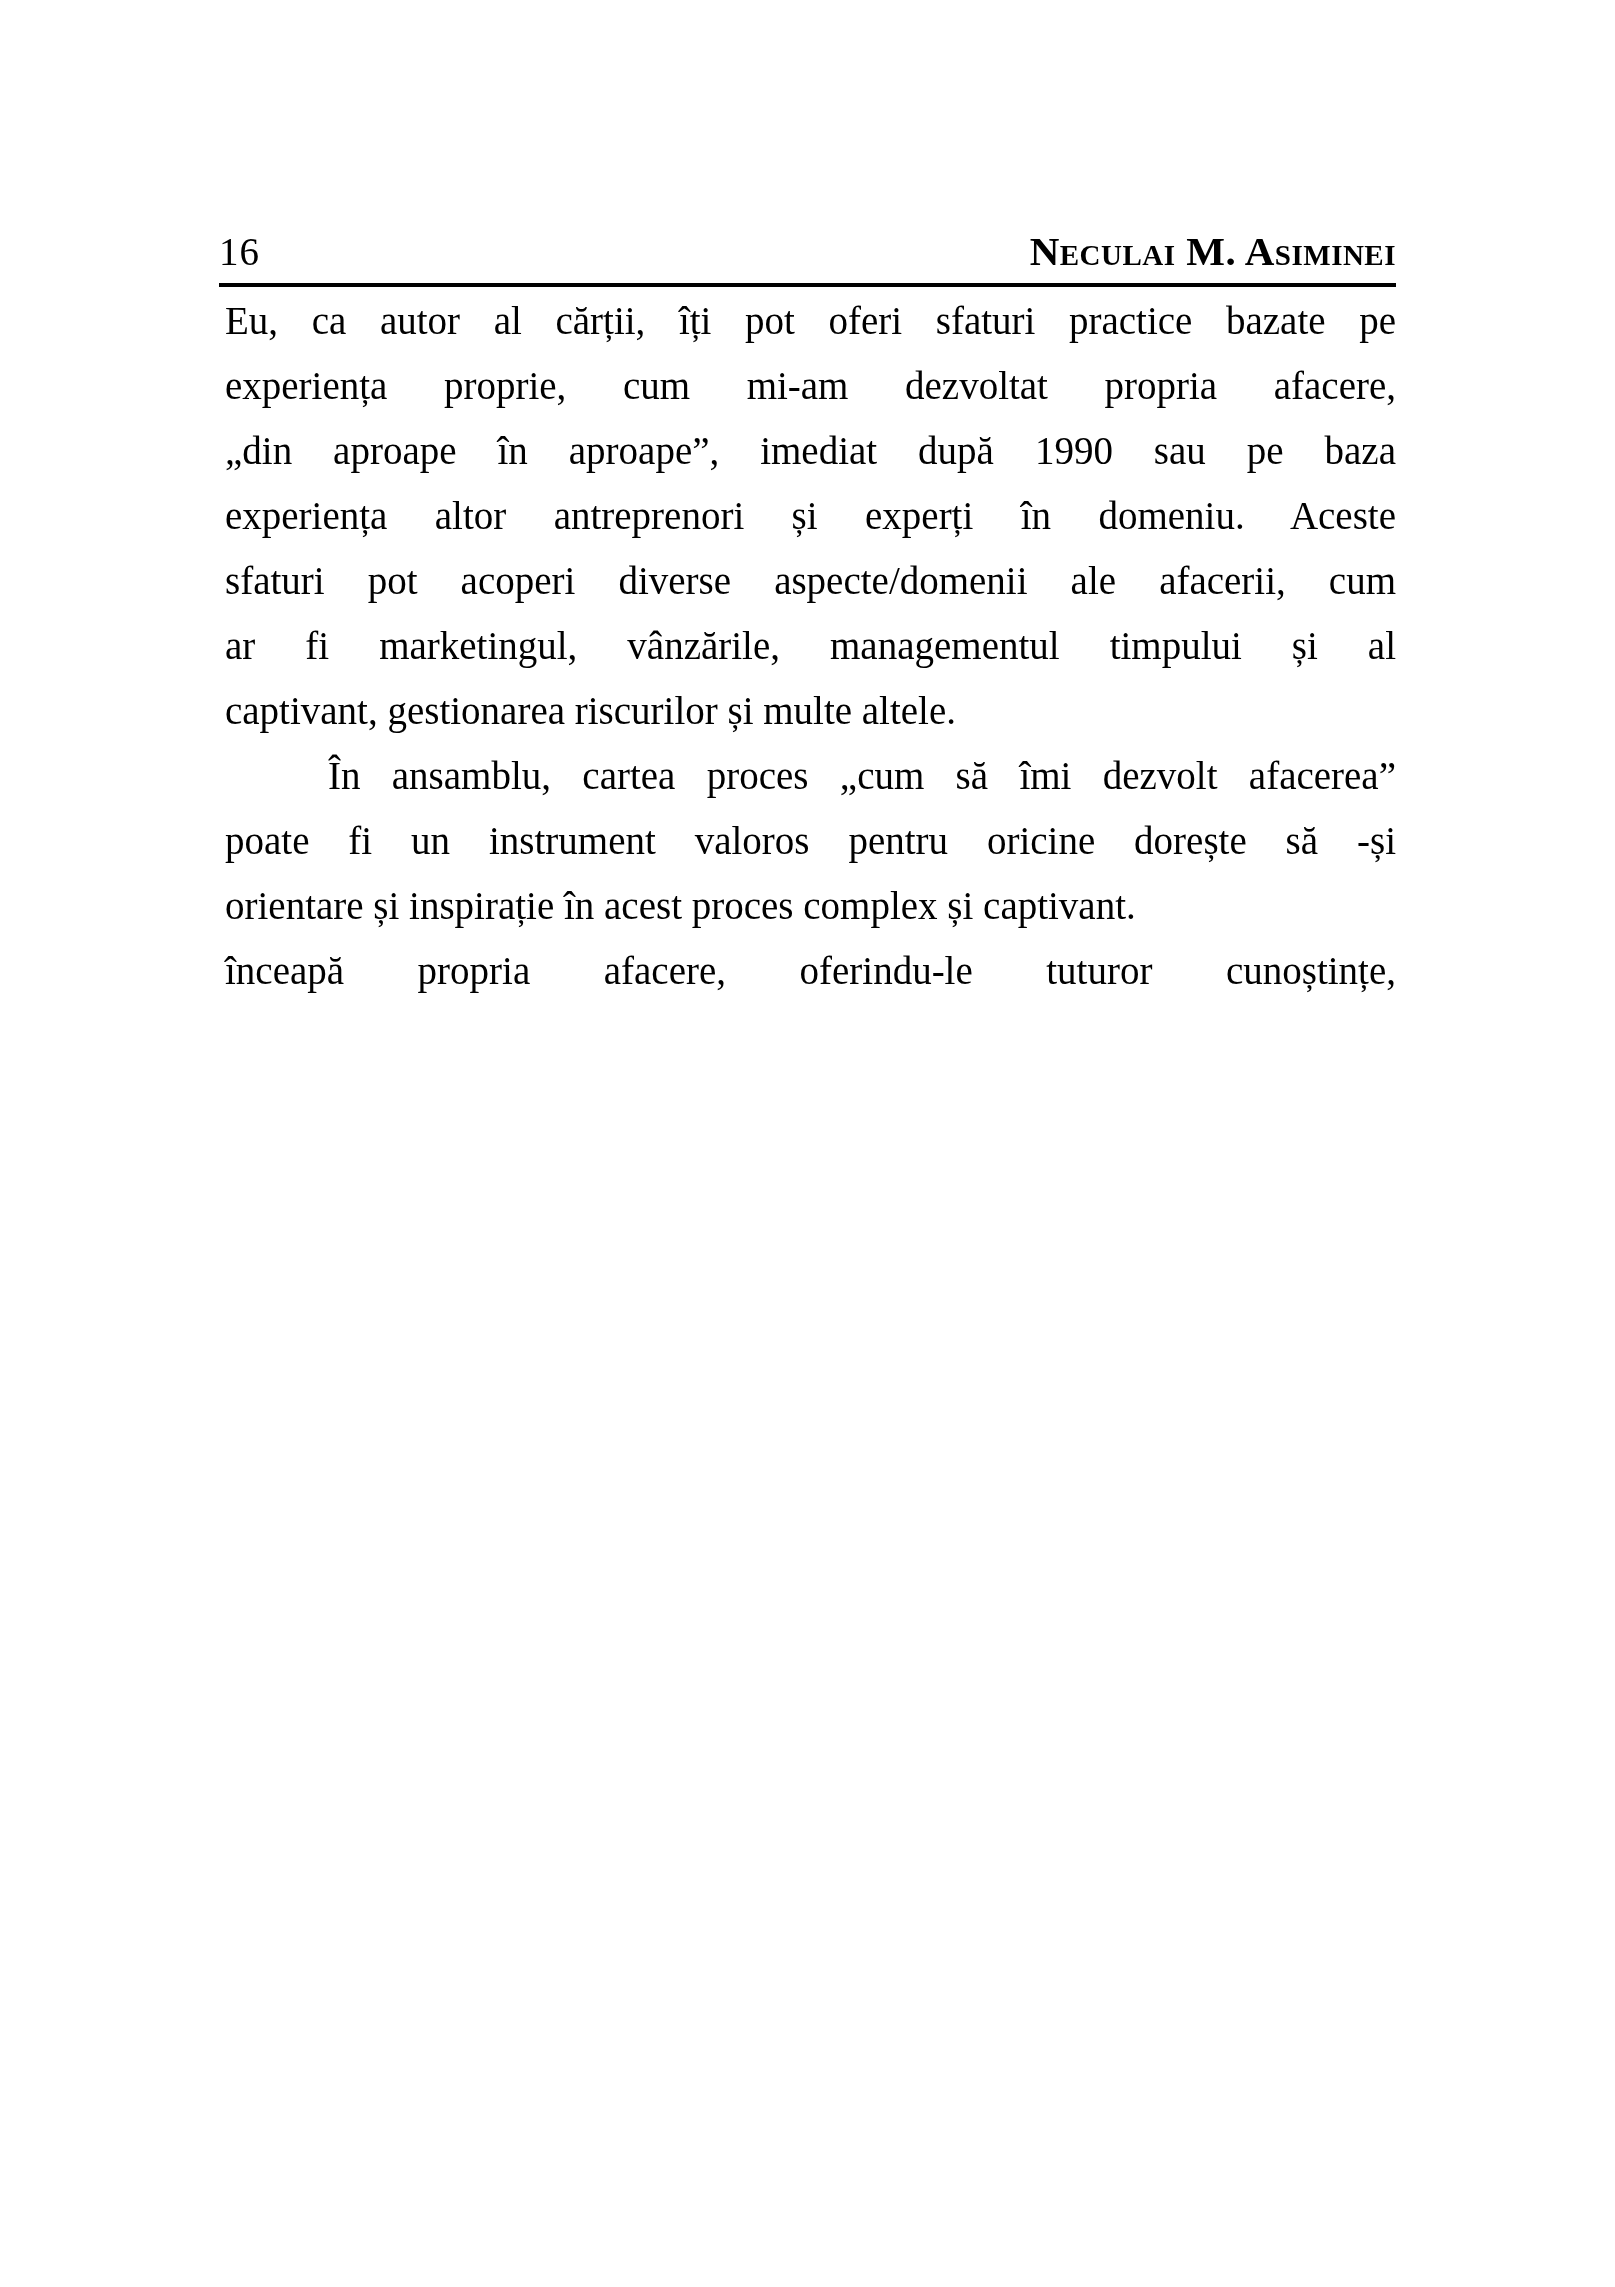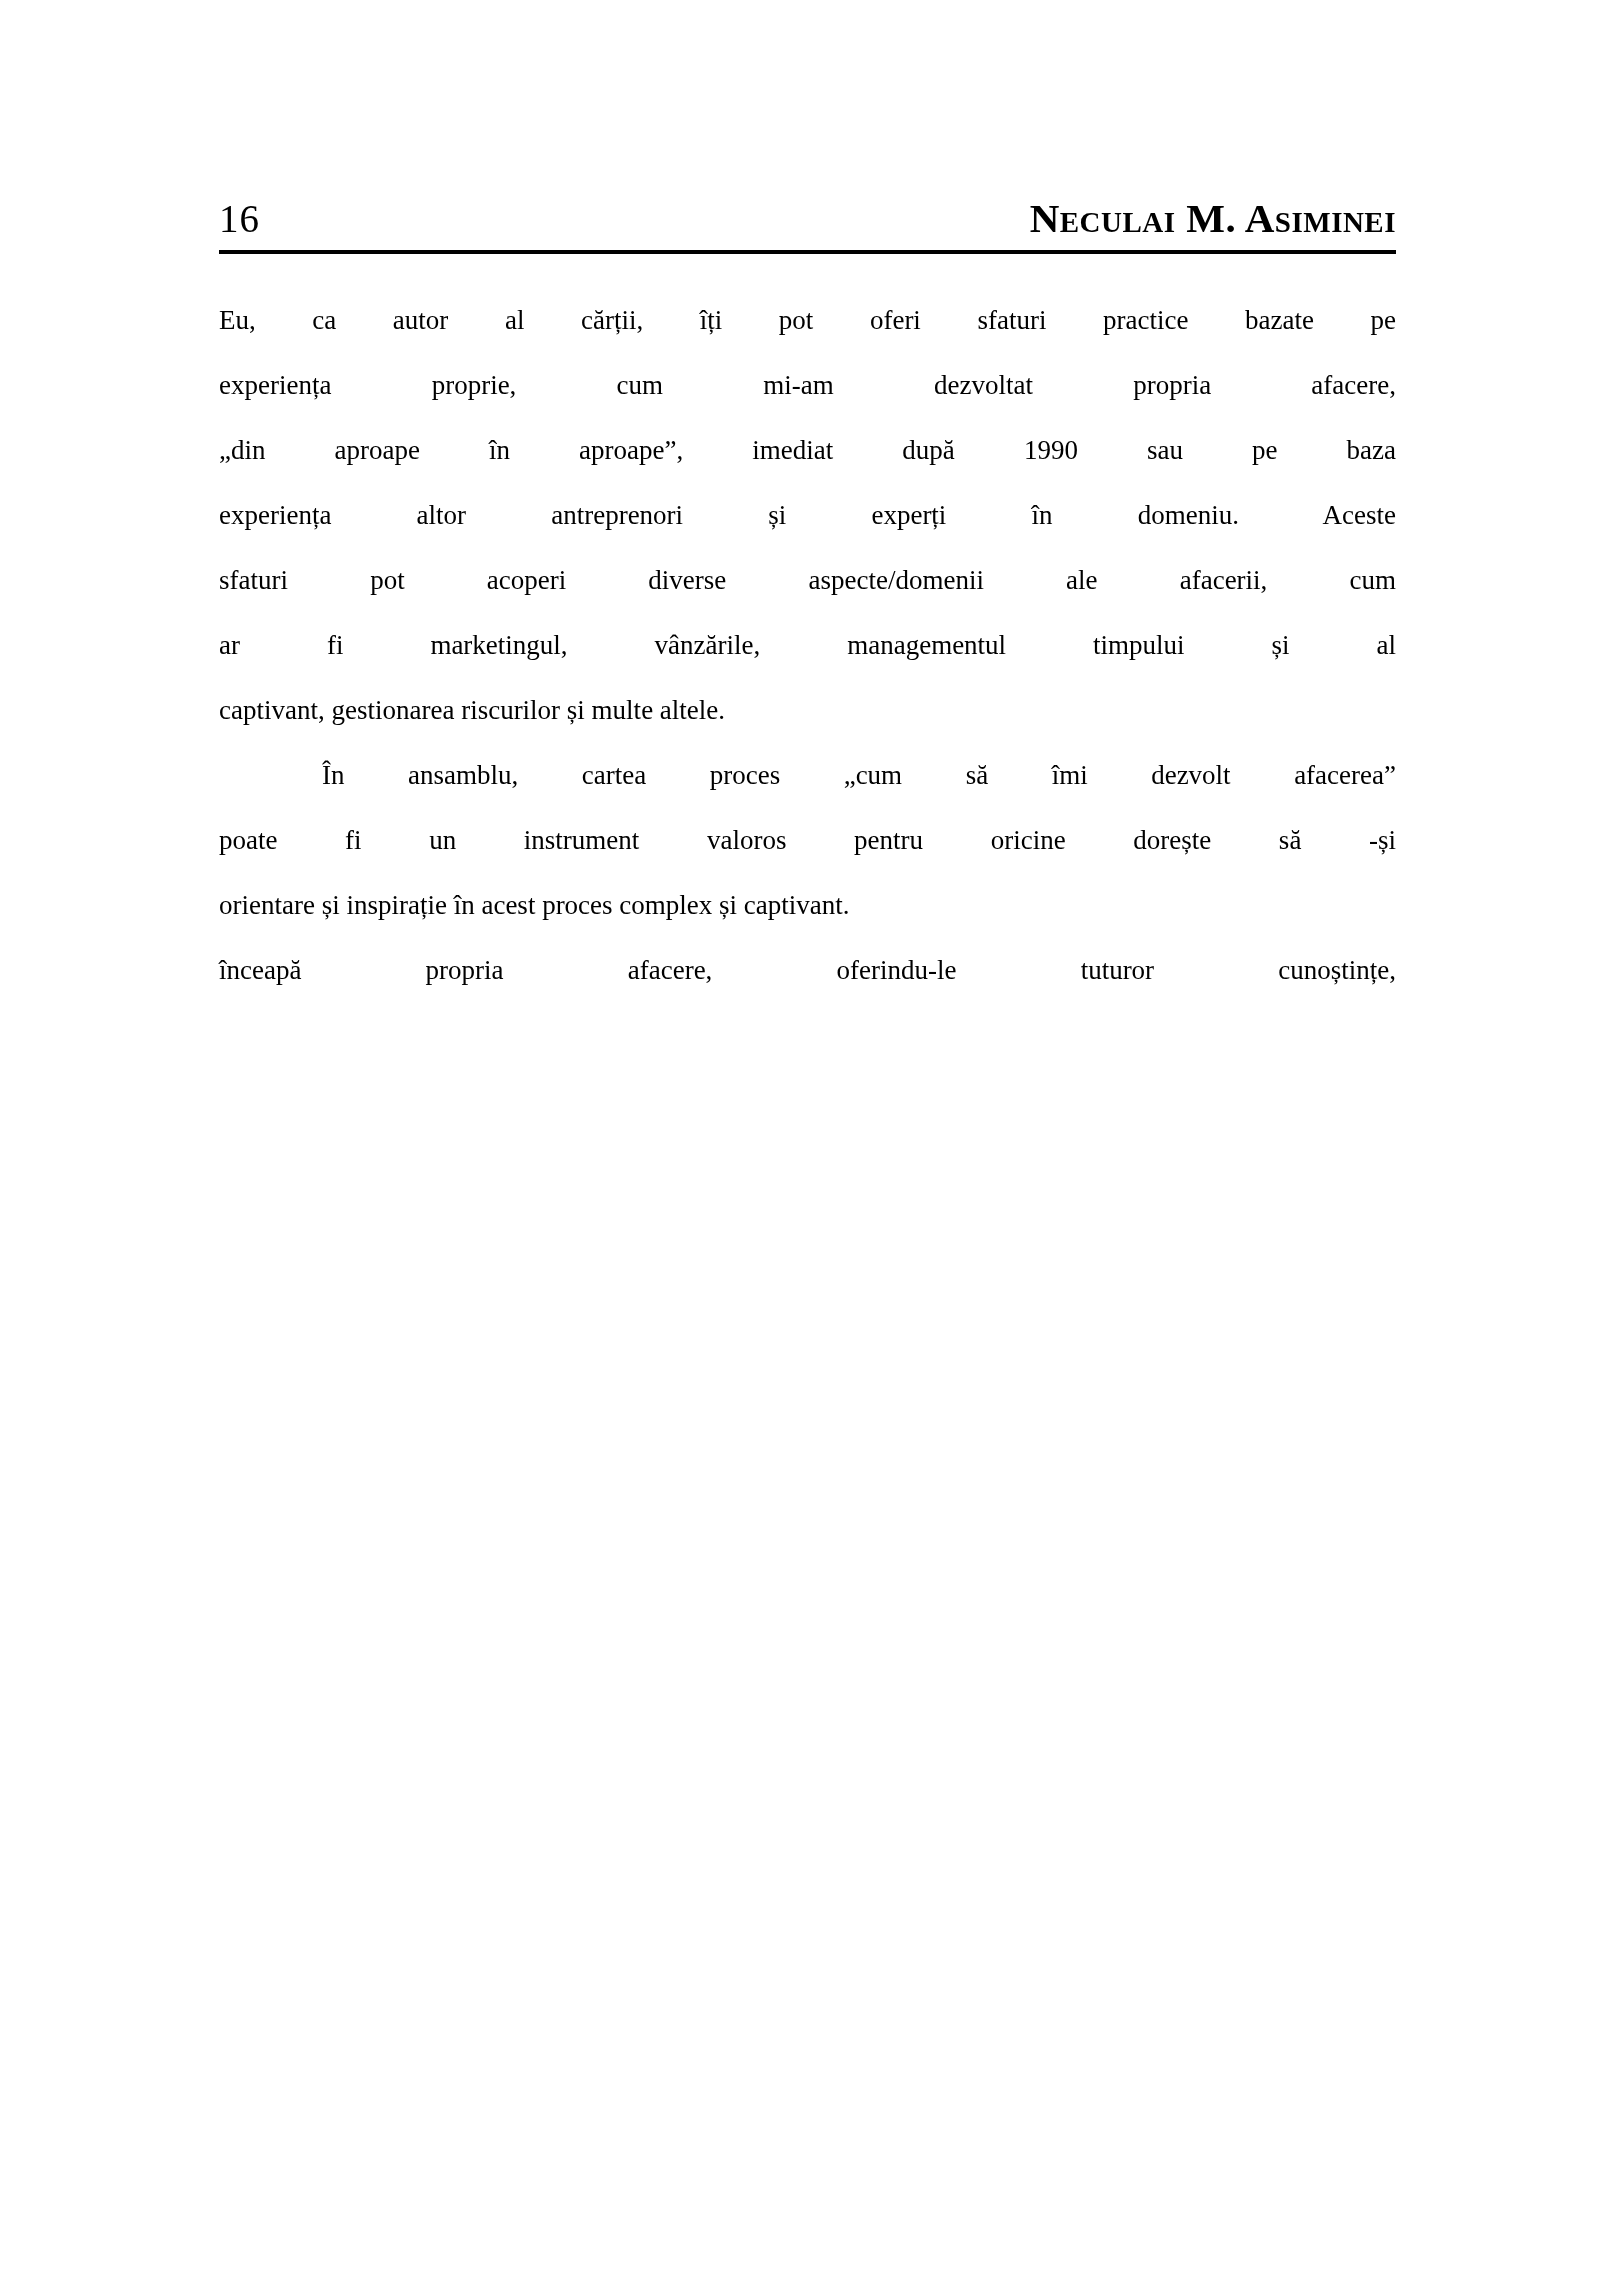--- a/index.html
+++ b/index.html
@@ -28,27 +28,28 @@
     font-size: 39px;
     line-height: 39px;
     letter-spacing: 0.9px;
   }
   .running-head {
     font-variant: small-caps;
     font-size: 41px;
     line-height: 41px;
     font-weight: bold;
     letter-spacing: 0.5px;
+    margin-top: 33px;
   }
   .body-text {
     position: absolute;
-    left: 219px;
+    left: 225px;
     right: 219px;
     top: 288px;
-    font-size: 27px;
+    font-size: 39px;
   }
   .line {
     height: 65px;
     line-height: 65px;
     text-align: justify;
     text-align-last: justify;
     white-space: normal;
   }
   .line.last {
     text-align-last: left;

